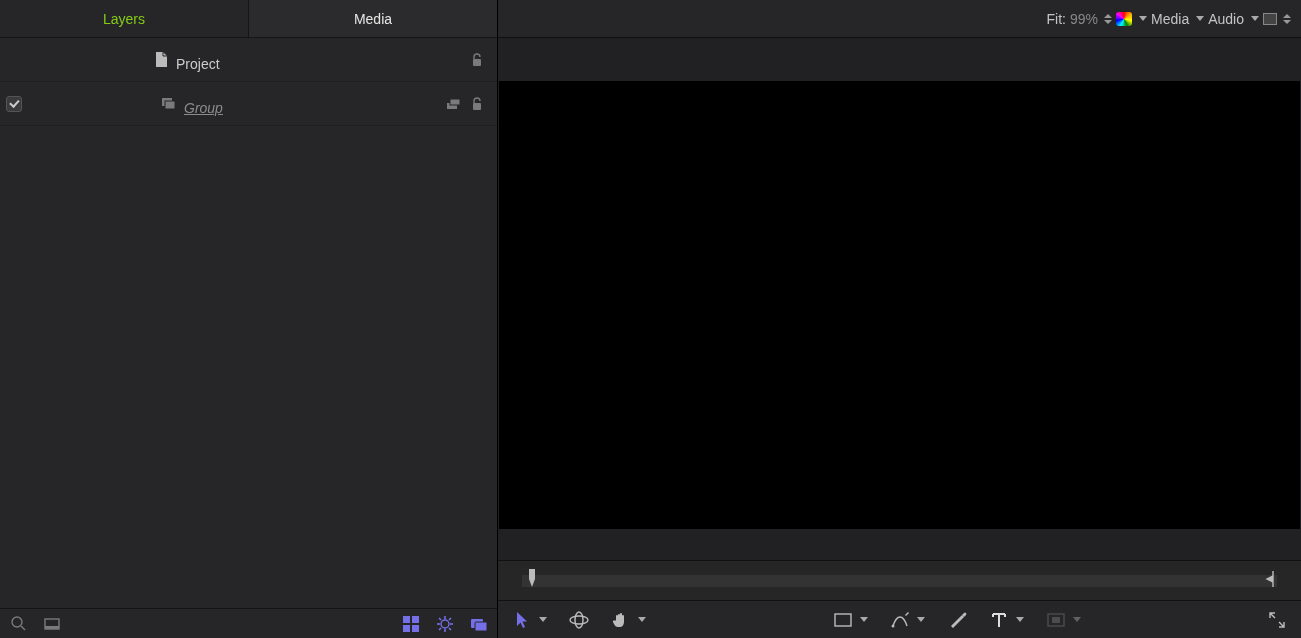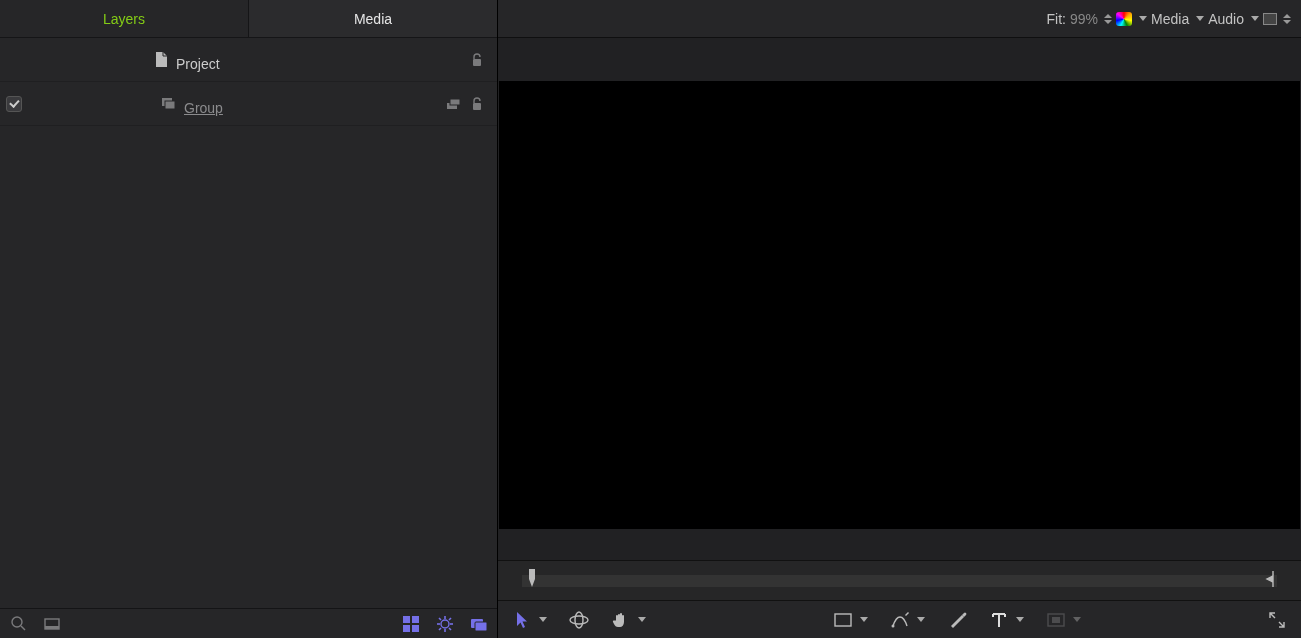--- a/index.html
+++ b/index.html
@@ -16,21 +16,21 @@
   .layer-list { flex: 1; background: #262628; }
   .row { display: flex; align-items: center; height: 44px; border-bottom: 1px solid #1f1f21; padding: 0 10px 0 6px; }
   .row .checkbox { width: 16px; height: 16px; border: 1px solid #555; border-radius: 3px; background: #3a3a3d; display: flex; align-items: center; justify-content: center; margin-right: 6px; }
   .row .checkbox.checked::after { content: ""; width: 7px; height: 4px; border-left: 2px solid #ccc; border-bottom: 2px solid #ccc; transform: rotate(-48deg) translate(1px,-1px); }
   .row .icon-slot { width: 22px; display:flex; align-items:center; justify-content:center; }
   .row .name { flex: 1; color: #ccc; font-size: 14px; padding-left:4px;margin-top:8px; }
   .row .name.muted { color: #8b8b8d; text-decoration: underline; }
   .row .right-icons { display: flex; gap: 4px; align-items: center; }
   .row.project .name { }
   .row.project { padding-left: 150px; }
-  .row.group { padding-left: 6px; }
+  .row.group { padding-left: 6px; font-style: italic; }
   .row.group .indent { width: 130px; }
 
   
   .left-bottom { height: 30px; border-top: 1px solid #141416; display: flex; align-items: center; padding: 0 8px; background: #262628; gap: 14px; }
   .left-bottom .grow { flex: 1; }
 
   
   .right-panel { flex: 1; display: flex; flex-direction: column; background: #212123; }
   .canvas-toolbar { height: 38px; display: flex; align-items: center; justify-content: flex-end; padding: 0 10px; gap: 4px; border-bottom: 1px solid #0f0f10; background: #262628; color: #c4c4c4; font-size: 14px; }
   .fit-group { display:flex; align-items:center; gap:4px; }

